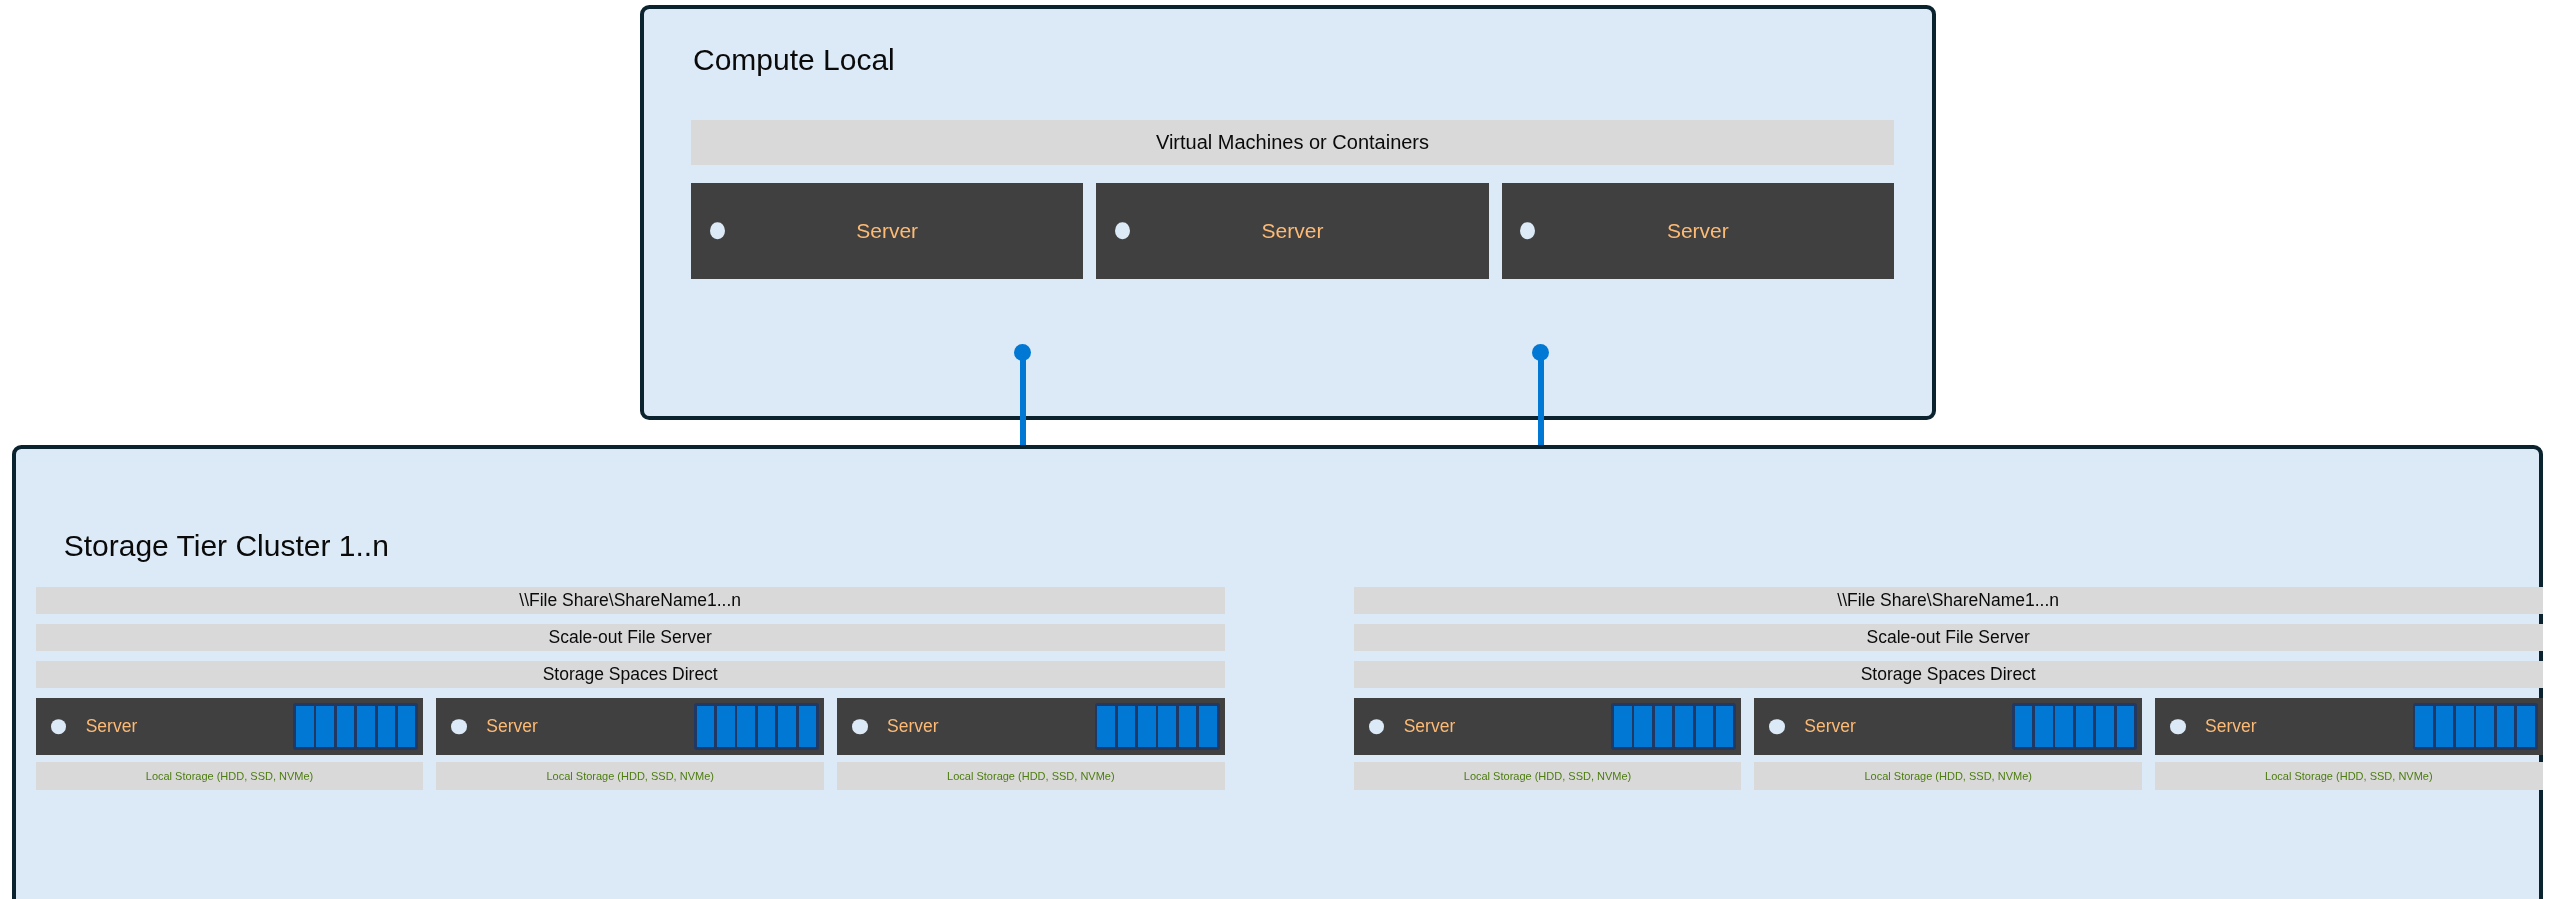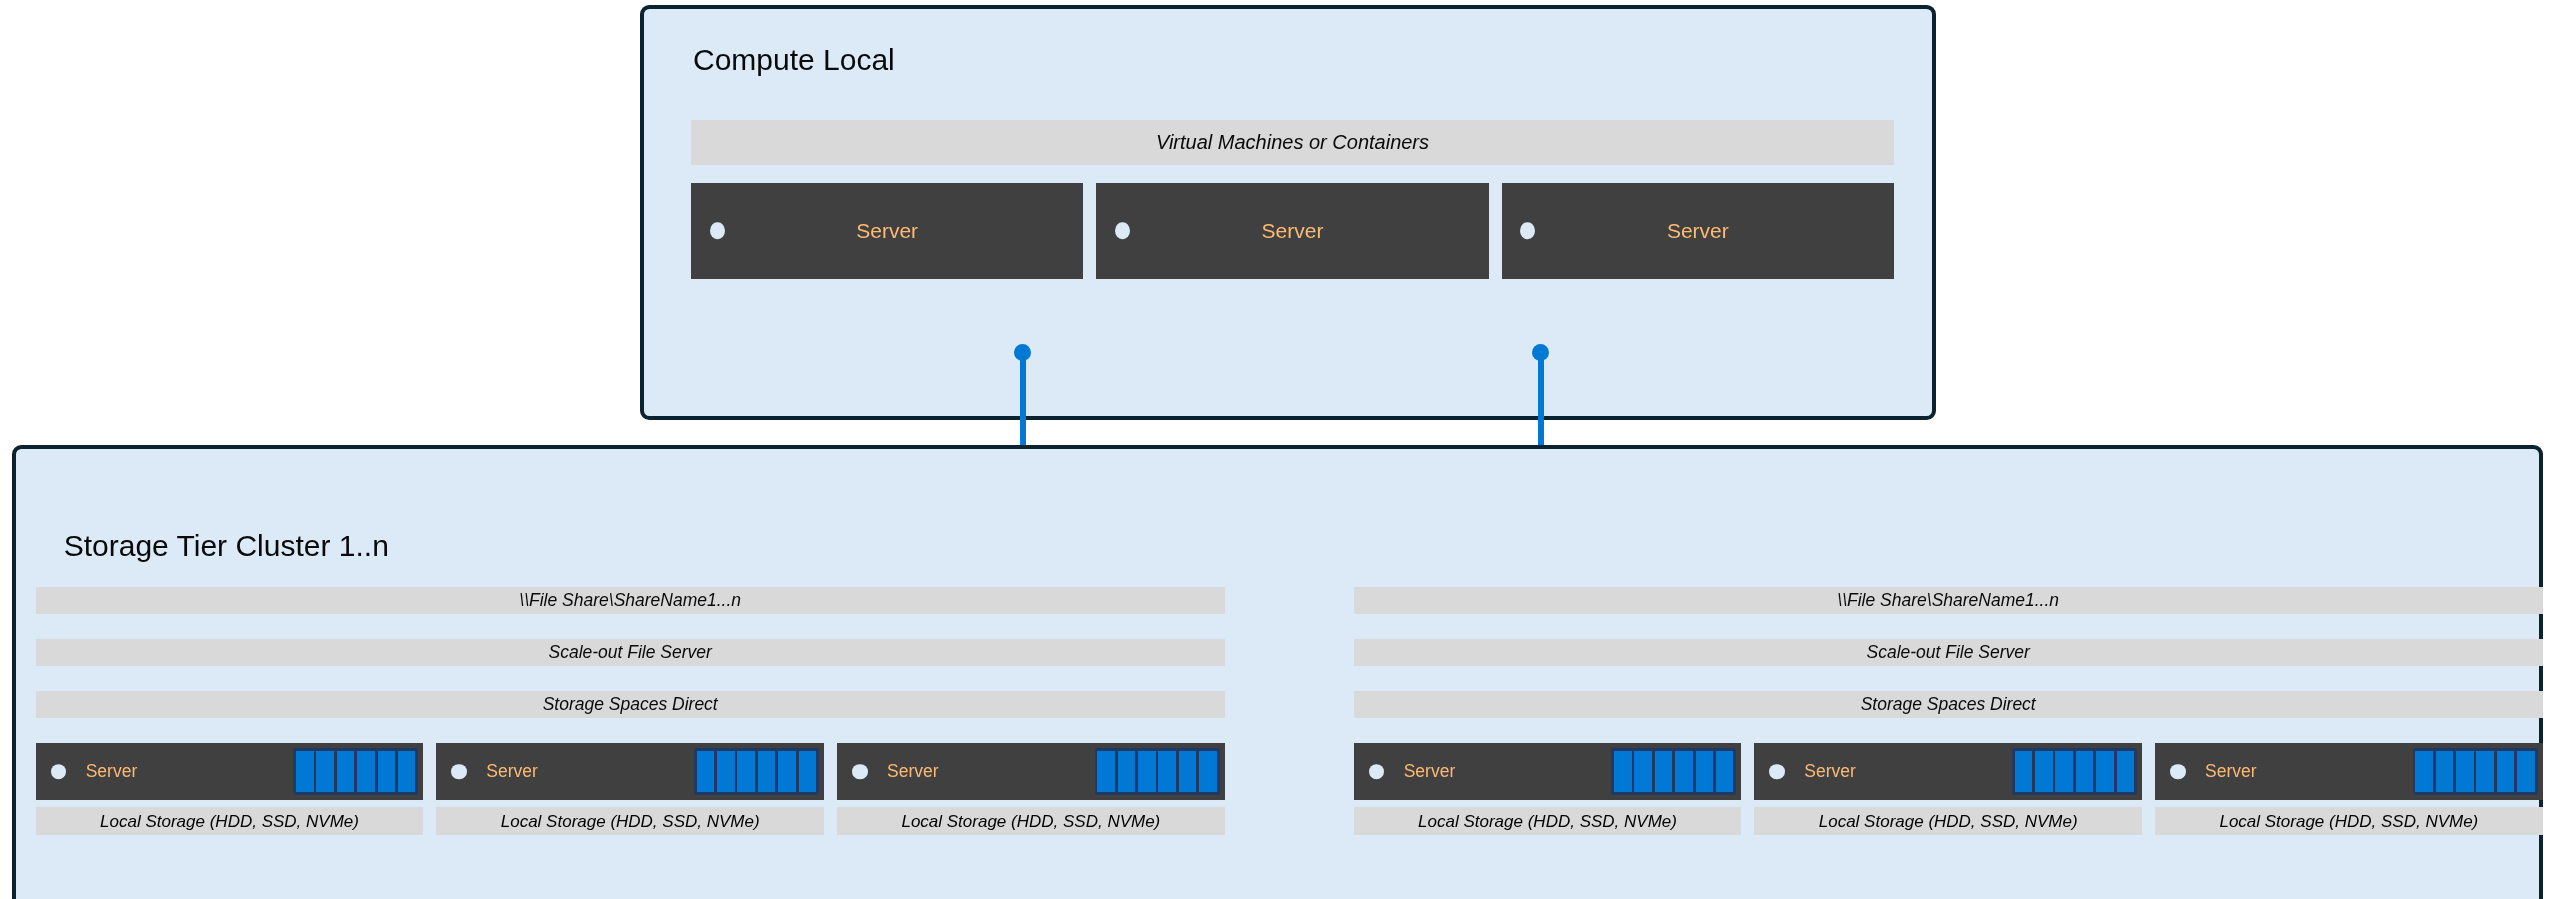--- a/index.html
+++ b/index.html
@@ -64,21 +64,20 @@
     display: flex;
     align-items: center;
     justify-content: center;
     box-sizing: border-box;
     color: #0a0a0a;
   }
   .band-label {
     font-size: 20px;
     line-height: 1;
     white-space: nowrap;
-    font-style: italic;
   }
 
   
   .compute-band-top {
     left: 47px;
     top: 111px;
     width: 1203px;
     height: 45px;
   }
   .compute-band-bottom {
@@ -167,21 +166,21 @@
   .storage-cluster {
     position: absolute;
     top: 138px;
   }
   .storage-cluster-left  { left: 20px;  width: 1189px; }
   .storage-cluster-right { left: 1338px; width: 1189px; }
 
   .storage-band {
     position: relative;
     height: 27px;
-    margin-bottom: 25px;
+    margin-bottom: 10px;
     background: #d9d9d9;
     display: flex;
     align-items: center;
     justify-content: center;
     color: #0a0a0a;
     box-sizing: border-box;
   }
   .storage-band .band-label { font-size: 17.5px; }
 
   .storage-nodes {
@@ -232,22 +231,22 @@
   .node-storage-band {
     margin-top: 7px;
     height: 28px;
     background: #d9d9d9;
     display: flex;
     align-items: center;
     justify-content: center;
     box-sizing: border-box;
   }
   .node-storage-band .band-label {
-    font-size: 17px;
-    color: #000000;
+    font-size: 11px;
+    color: #4d7c0f;
   }
 </style>
 </head>
 <body>
 
 <div class="diagram">
 
   <div class="tier tier-compute">
 
     <div class="tier-title">Compute Local</div>

